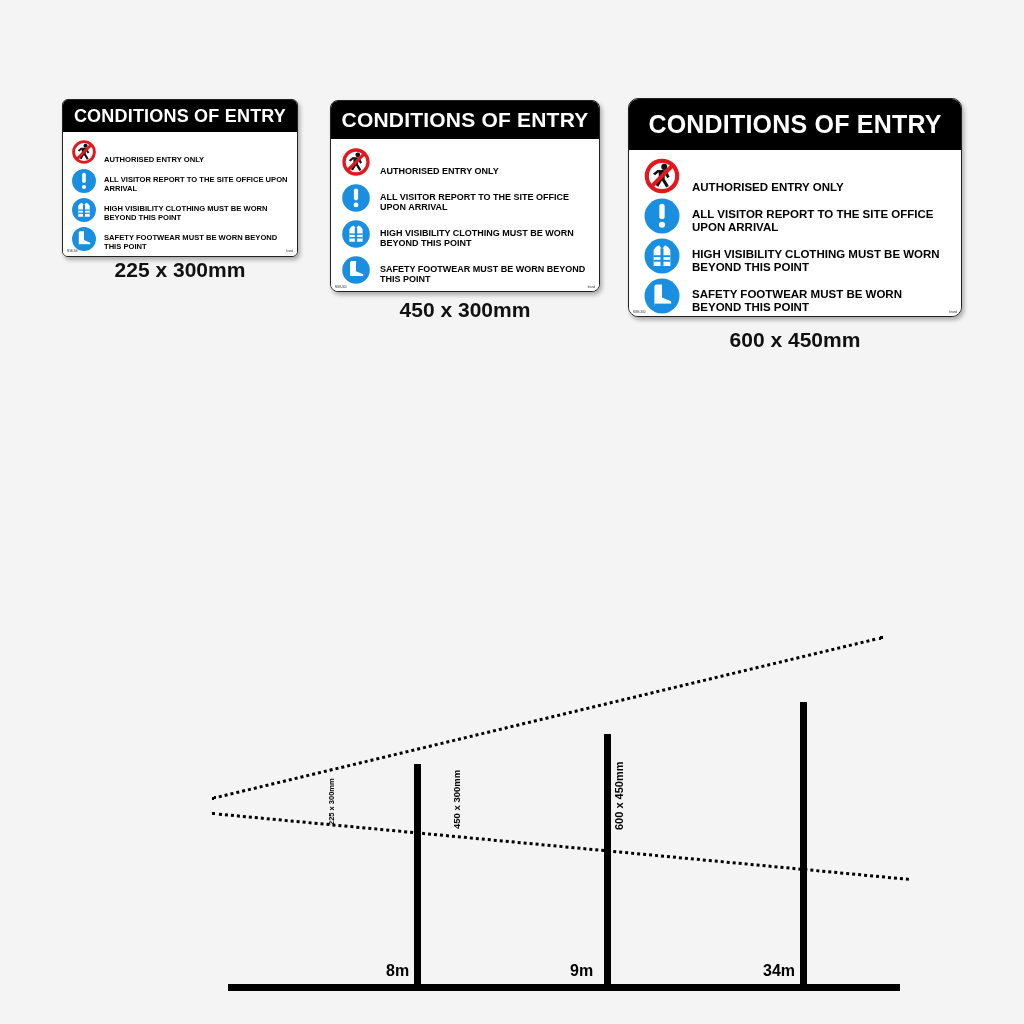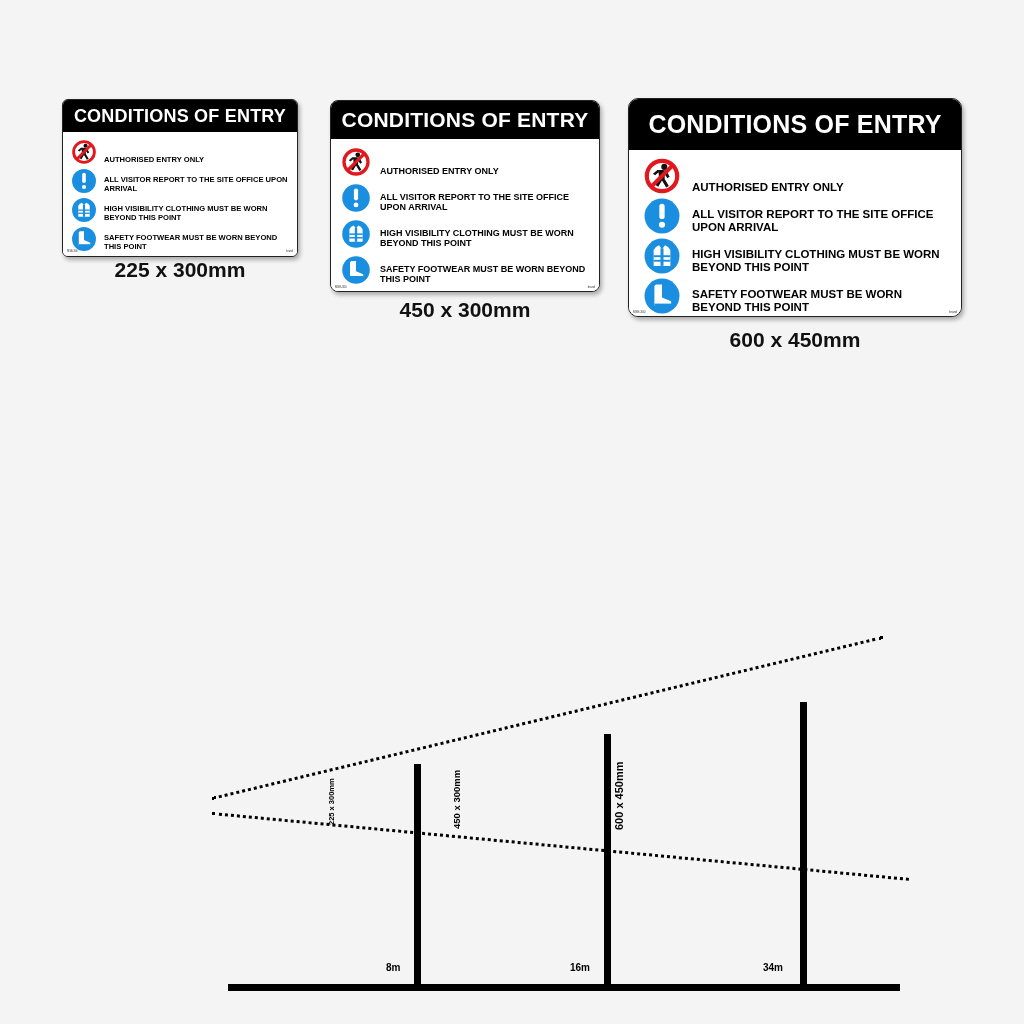--- a/index.html
+++ b/index.html
@@ -84,21 +84,21 @@
   #signC .corner-code,#signC .corner-logo{font-size:3px;}
   #capC{left:628px;top:328px;width:334px;font-size:21px;}
 
   
   #diagram{position:absolute;left:0;top:600px;width:1024px;height:424px;}
   .ground{
     position:absolute;left:228px;top:384px;width:672px;height:7px;background:#000;
   }
   .post{position:absolute;background:#000;width:7px;}
   .dist-label{
-    position:absolute;font-weight:bold;font-size:10px;color:#000;white-space:nowrap;
+    position:absolute;font-weight:bold;font-size:16px;color:#000;white-space:nowrap;
   }
   .vlabel{
     position:absolute;font-weight:bold;color:#000;
     transform:rotate(-90deg);transform-origin:left bottom;white-space:nowrap;
   }
   .sightline{position:absolute;height:0;border-top:3px dotted #000;transform-origin:left center;}
 </style>
 </head>
 <body>
 
@@ -275,21 +275,21 @@
     <div class="sightline" style="left:212px;top:197px;width:690px;transform:rotate(-13.5deg);"></div>
     <div class="sightline" style="left:212px;top:212px;width:700px;transform:rotate(5.4deg);"></div>
 
     <div class="ground"></div>
 
     <div class="post" style="left:414px;top:164px;height:224px;"></div>
     <div class="post" style="left:604px;top:134px;height:254px;"></div>
     <div class="post" style="left:800px;top:102px;height:286px;"></div>
 
     <div class="dist-label" style="left:386px;top:362px;">8m</div>
-    <div class="dist-label" style="left:570px;top:362px;">16m</div>
+    <div class="dist-label" style="left:570px;top:362px;">9m</div>
     <div class="dist-label" style="left:763px;top:362px;">34m</div>
 
     <div class="vlabel" style="left:336px;top:216px;font-size:7.5px;">225 x 300mm</div>
     <div class="vlabel" style="left:462px;top:218px;font-size:9.5px;">450 x 300mm</div>
     <div class="vlabel" style="left:625px;top:218px;font-size:11px;">600 x 450mm</div>
 
   </div>
 </div>
 
 </body></html>

